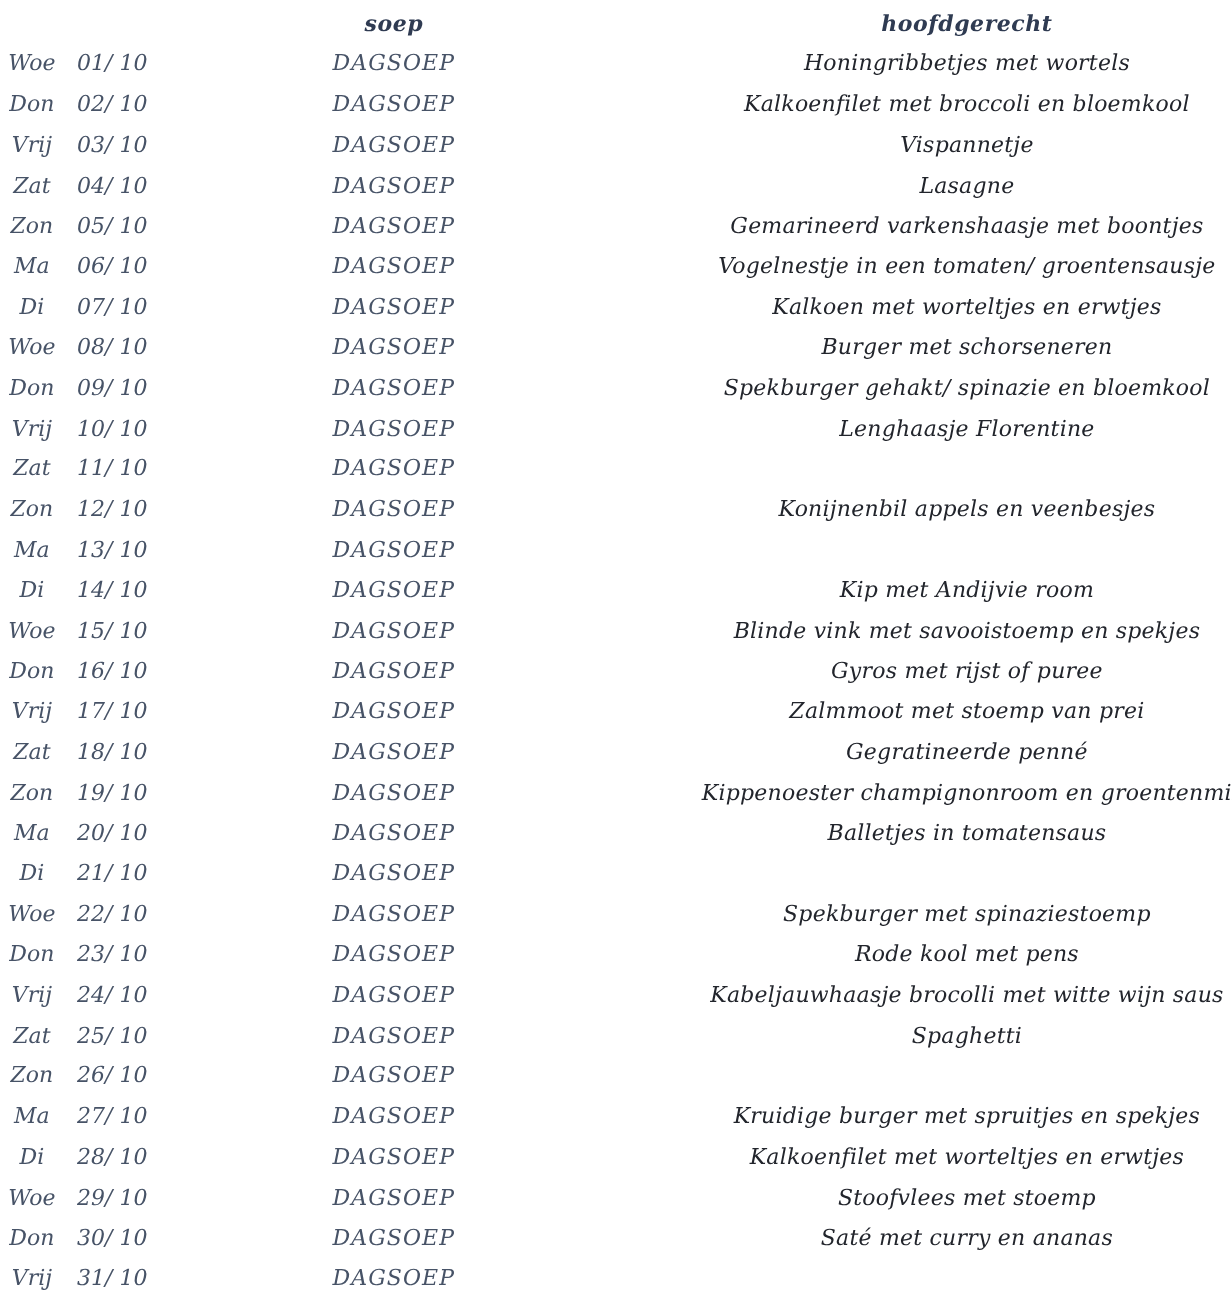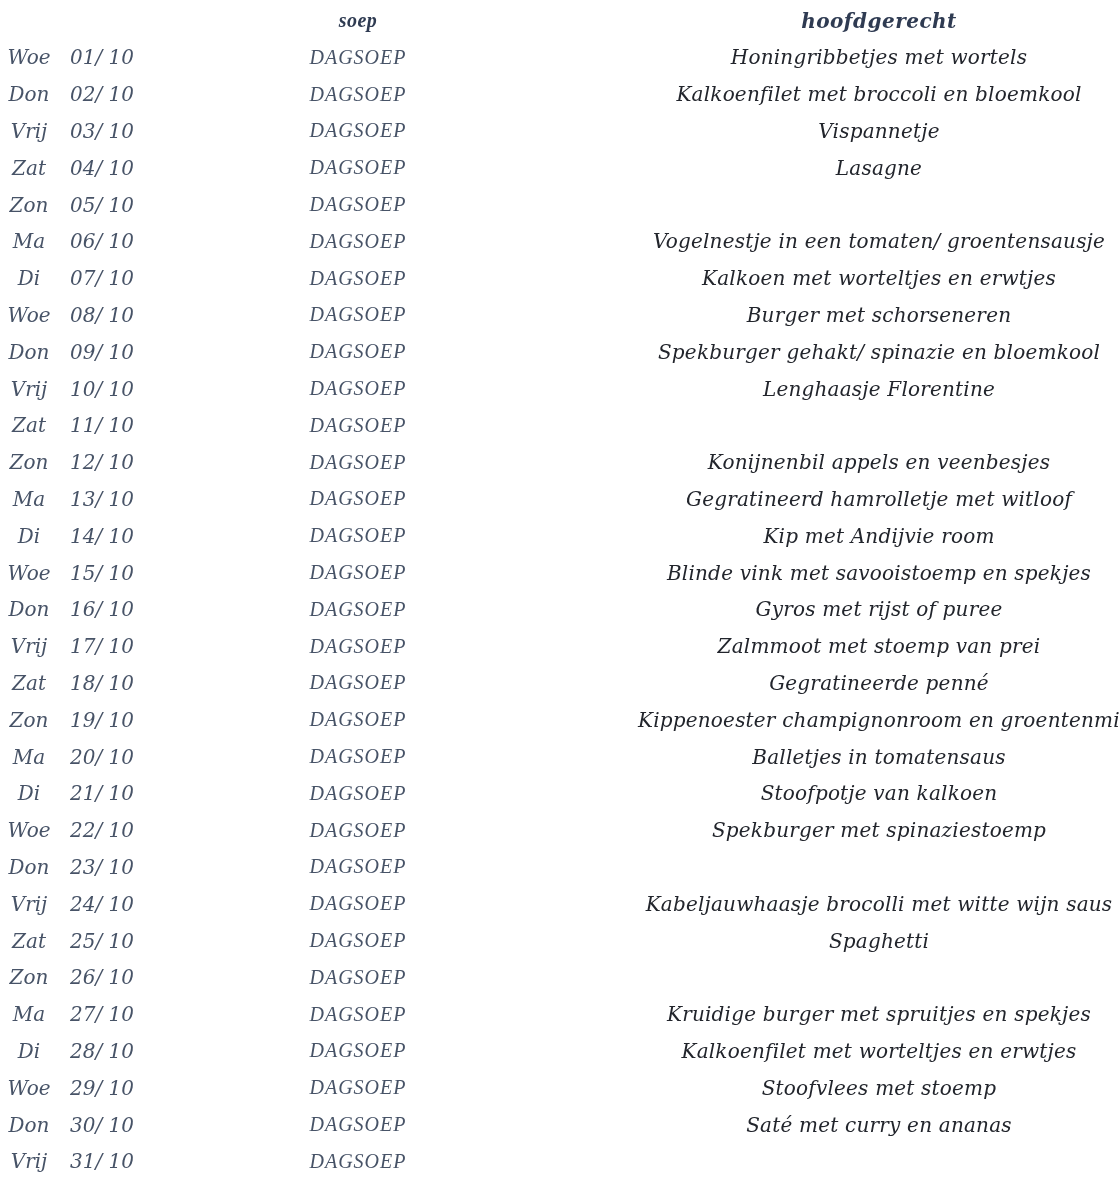--- a/index.html
+++ b/index.html
@@ -32,21 +32,20 @@
   }
   .cell{
     text-align:center;
     font-size:20px;
     color:var(--slate);
     white-space:nowrap;
     overflow:visible;
   }
   .cell.soup{
     letter-spacing:1px;
-    font-family:Liberation Serif, serif;
   }
   .cell.main{
     color:var(--dark);
     padding-left:68px;
     letter-spacing:0.2px;
   }
   .cell.header{
     font-weight:bold;
     color:var(--navy);
     letter-spacing:0.5px;
@@ -89,20 +88,21 @@
     <div class="cell day">Zat</div>
     <div class="cell date">04/ 10</div>
     <div class="cell soup">DAGSOEP</div>
     <div class="cell main">Lasagne</div>
   </div>
 
   <div class="row">
     <div class="cell day">Zon</div>
     <div class="cell date">05/ 10</div>
     <div class="cell soup">DAGSOEP</div>
+    <div class="cell main">Gemarineerd varkenshaasje met boontjes</div>
   </div>
 
   <div class="row">
     <div class="cell day">Ma</div>
     <div class="cell date">06/ 10</div>
     <div class="cell soup">DAGSOEP</div>
     <div class="cell main">Vogelnestje in een tomaten/ groentensausje</div>
   </div>
 
   <div class="row">
@@ -143,21 +143,20 @@
     <div class="cell day">Zon</div>
     <div class="cell date">12/ 10</div>
     <div class="cell soup">DAGSOEP</div>
     <div class="cell main">Konijnenbil appels en veenbesjes</div>
   </div>
 
   <div class="row">
     <div class="cell day">Ma</div>
     <div class="cell date">13/ 10</div>
     <div class="cell soup">DAGSOEP</div>
-    <div class="cell main">Gegratineerd hamrolletje met witloof</div>
   </div>
 
   <div class="row">
     <div class="cell day">Di</div>
     <div class="cell date">14/ 10</div>
     <div class="cell soup">DAGSOEP</div>
     <div class="cell main">Kip met Andijvie room</div>
   </div>
 
   <div class="row">
@@ -199,34 +198,34 @@
     <div class="cell day">Ma</div>
     <div class="cell date">20/ 10</div>
     <div class="cell soup">DAGSOEP</div>
     <div class="cell main">Balletjes in tomatensaus</div>
   </div>
 
   <div class="row">
     <div class="cell day">Di</div>
     <div class="cell date">21/ 10</div>
     <div class="cell soup">DAGSOEP</div>
-    <div class="cell main">Stoofpotje van kalkoen</div>
   </div>
 
   <div class="row">
     <div class="cell day">Woe</div>
     <div class="cell date">22/ 10</div>
     <div class="cell soup">DAGSOEP</div>
     <div class="cell main">Spekburger met spinaziestoemp</div>
   </div>
 
   <div class="row">
     <div class="cell day">Don</div>
     <div class="cell date">23/ 10</div>
     <div class="cell soup">DAGSOEP</div>
+    <div class="cell main">Rode kool met pens</div>
   </div>
 
   <div class="row">
     <div class="cell day">Vrij</div>
     <div class="cell date">24/ 10</div>
     <div class="cell soup">DAGSOEP</div>
     <div class="cell main">Kabeljauwhaasje brocolli met witte wijn saus</div>
   </div>
 
   <div class="row">

